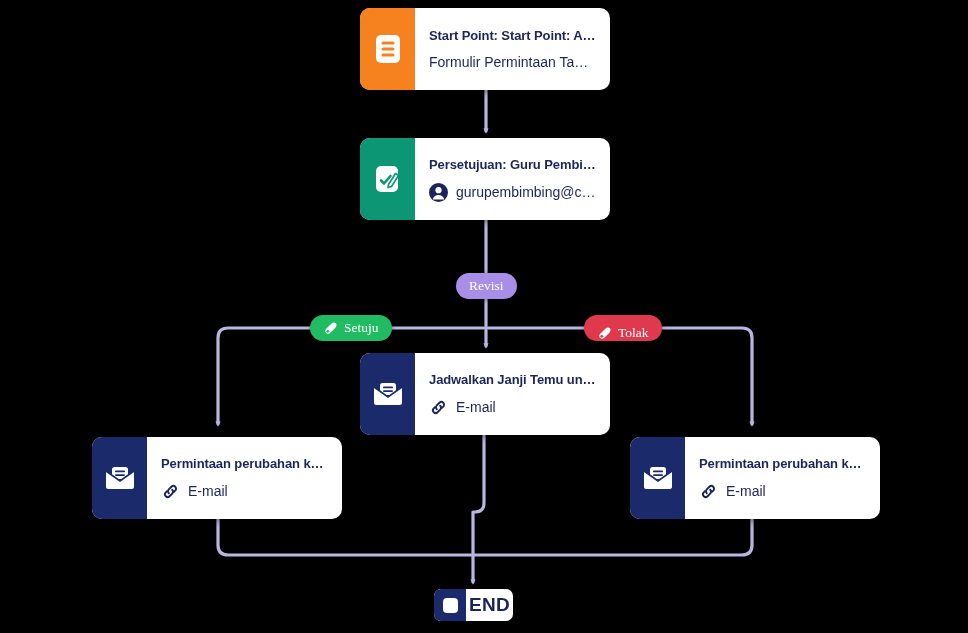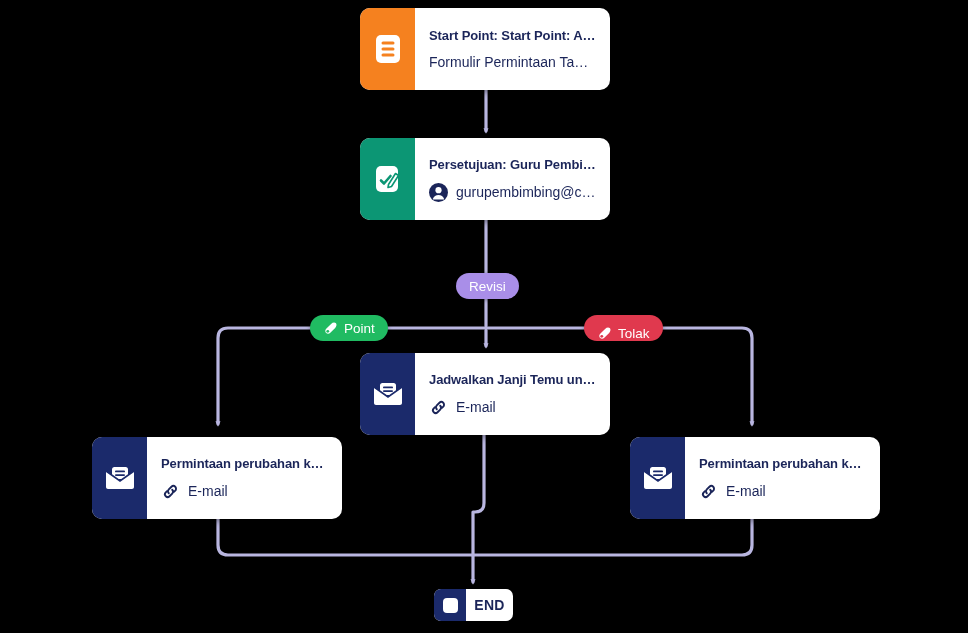--- a/index.html
+++ b/index.html
@@ -96,20 +96,21 @@
     align-items: center;
     gap: 6px;
     height: 26px;
     padding: 0 13px;
     border-radius: 14px;
     color: #ffffff;
     font-size: 13.5px;
     box-shadow: 0 1px 4px rgba(0,0,0,0.35);
     box-sizing: border-box;
     white-space: nowrap;
+    font-family: Liberation Serif, serif;
   }
   #badge-revisi { left: 456px; top: 273px; background: #A98EE8; }
   #badge-setuju { left: 310px; top: 315px; background: #20BB62; }
   #badge-tolak  { left: 584px; top: 315px; background: #E0394E; align-items: flex-end; }
 
   
   #node-end {
     position: absolute;
     left: 434px;
     top: 589px;
@@ -135,21 +136,21 @@
   #node-end .end-swatch i {
     display: block;
     width: 15px;
     height: 15px;
     background: #ffffff;
     border-radius: 4px;
   }
   #node-end .end-label {
     flex: 1 1 auto;
     text-align: center;
-    font-size: 14px;
+    font-size: 19px;
     font-weight: bold;
     color: #1b2559;
     letter-spacing: 0.3px;
   }
 </style>
 </head>
 <body>
 
 <div id="canvas">
 
@@ -226,21 +227,21 @@
   </div>
 
   <div class="badge" id="badge-setuju">
     <span class="sub-icon">
       <svg width="15" height="15" viewBox="0 0 16 16" xmlns="http://www.w3.org/2000/svg">
         <path d="M13.6,2.2 C12.3,1.1 10.3,1.5 8.6,3.1 L3.4,8.3 C2.2,9.5 2.1,11.4 3.2,12.7 L4.6,11.3 L3.4,12.9
                  C4.7,14 6.6,13.8 7.8,12.6 L13,7.4 C14.6,5.7 14.9,3.4 13.6,2.2 Z" fill="#ffffff"></path>
         <circle cx="5.1" cy="11.0" r="1.5" fill="#20BB62"></circle>
       </svg>
     </span>
-    <span>Point</span>
+    <span>Setuju</span>
   </div>
 
   <div class="badge" id="badge-tolak">
     <span class="sub-icon">
       <svg width="15" height="15" viewBox="0 0 16 16" xmlns="http://www.w3.org/2000/svg">
         <path d="M13.6,2.2 C12.3,1.1 10.3,1.5 8.6,3.1 L3.4,8.3 C2.2,9.5 2.1,11.4 3.2,12.7 L4.6,11.3 L3.4,12.9
                  C4.7,14 6.6,13.8 7.8,12.6 L13,7.4 C14.6,5.7 14.9,3.4 13.6,2.2 Z" fill="#ffffff"></path>
         <circle cx="5.1" cy="11.0" r="1.5" fill="#E0394E"></circle>
       </svg>
     </span>

